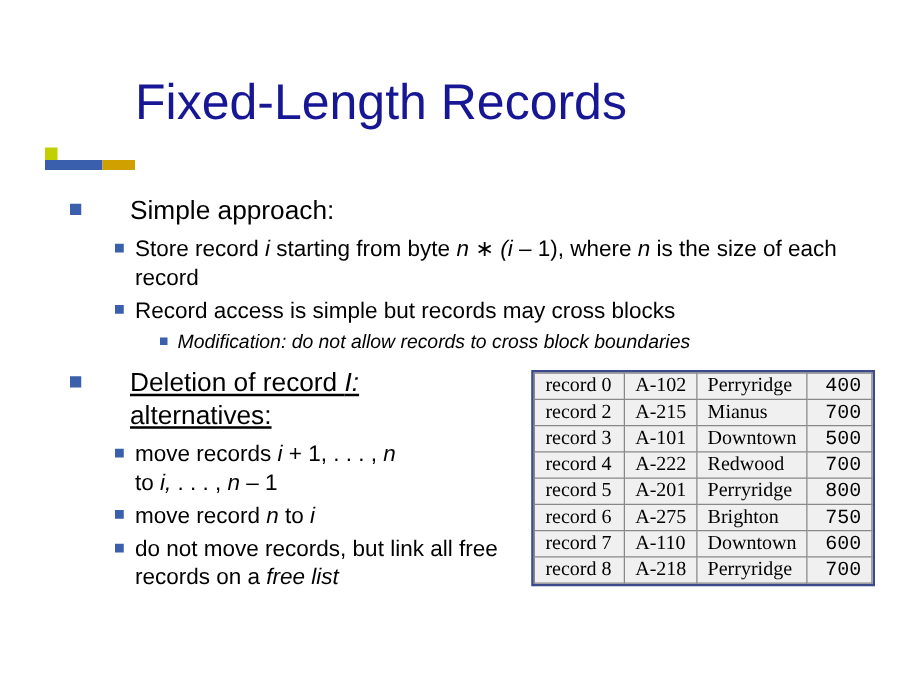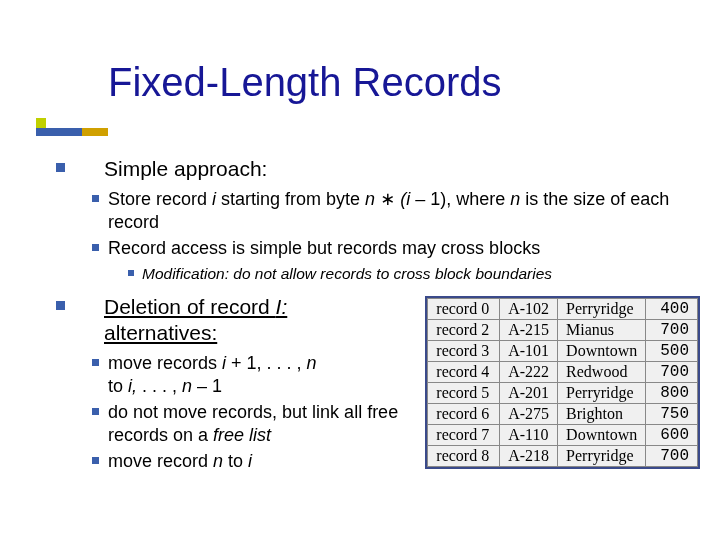--- a/index.html
+++ b/index.html
@@ -196,28 +196,28 @@
     <span class="bullet-sq-sm"></span>
     <span class="deletion-block">
       <span>move records </span><span class="ital">i </span><span>+ 1, . . . , </span><span class="ital">n</span><br>
       <span>to </span><span class="ital">i, </span><span>. . . , </span><span class="ital">n </span><span>– 1</span>
     </span>
   </div>
 
   <div class="row indent2 lvl2">
     <span class="bullet-sq-sm"></span>
     <span class="deletion-block">
+      <span>move record </span><span class="ital">n  </span><span>to </span><span class="ital">i</span>
+    </span>
+  </div>
+
+  <div class="row indent2 lvl2">
+    <span class="bullet-sq-sm"></span>
+    <span class="deletion-block">
       <span>do not move records, but link all free records on a </span><span class="ital">free list</span>
-    </span>
-  </div>
-
-  <div class="row indent2 lvl2">
-    <span class="bullet-sq-sm"></span>
-    <span class="deletion-block">
-      <span>move record </span><span class="ital">n  </span><span>to </span><span class="ital">i</span>
     </span>
   </div>
 
 </div>
 
 <div class="records-table">
   <table>
     <tbody id="records-tbody">
           <tr>
             <td class="lab">record 0</td>

